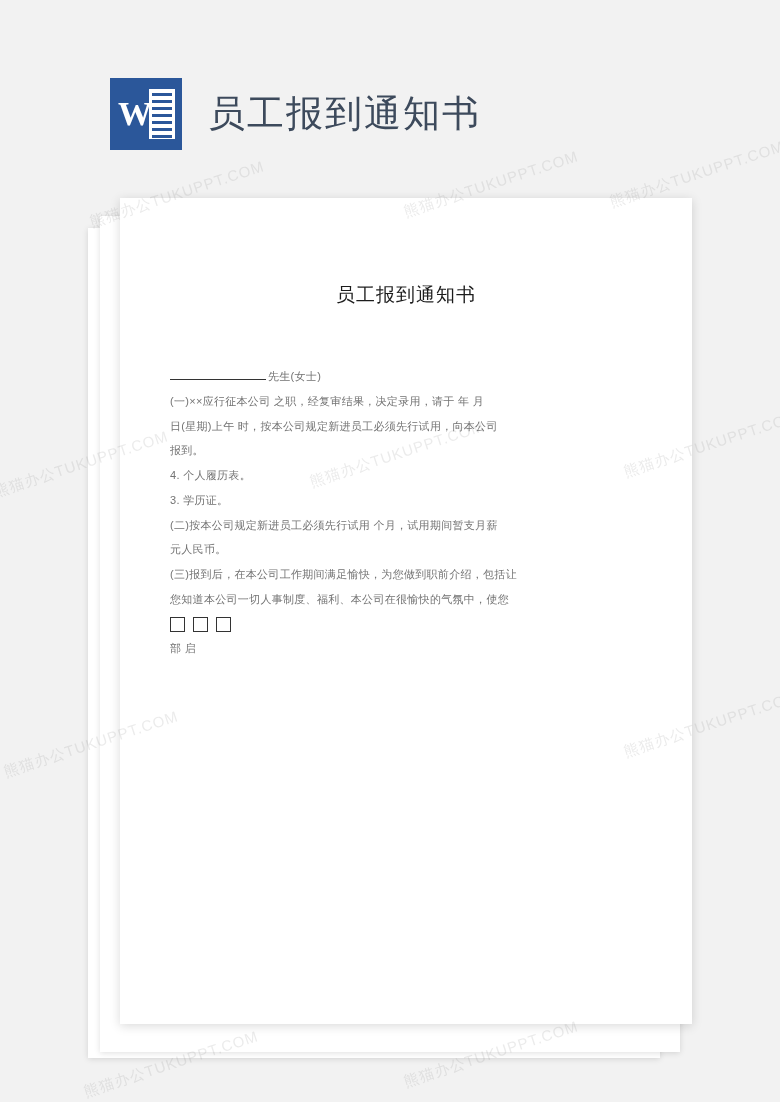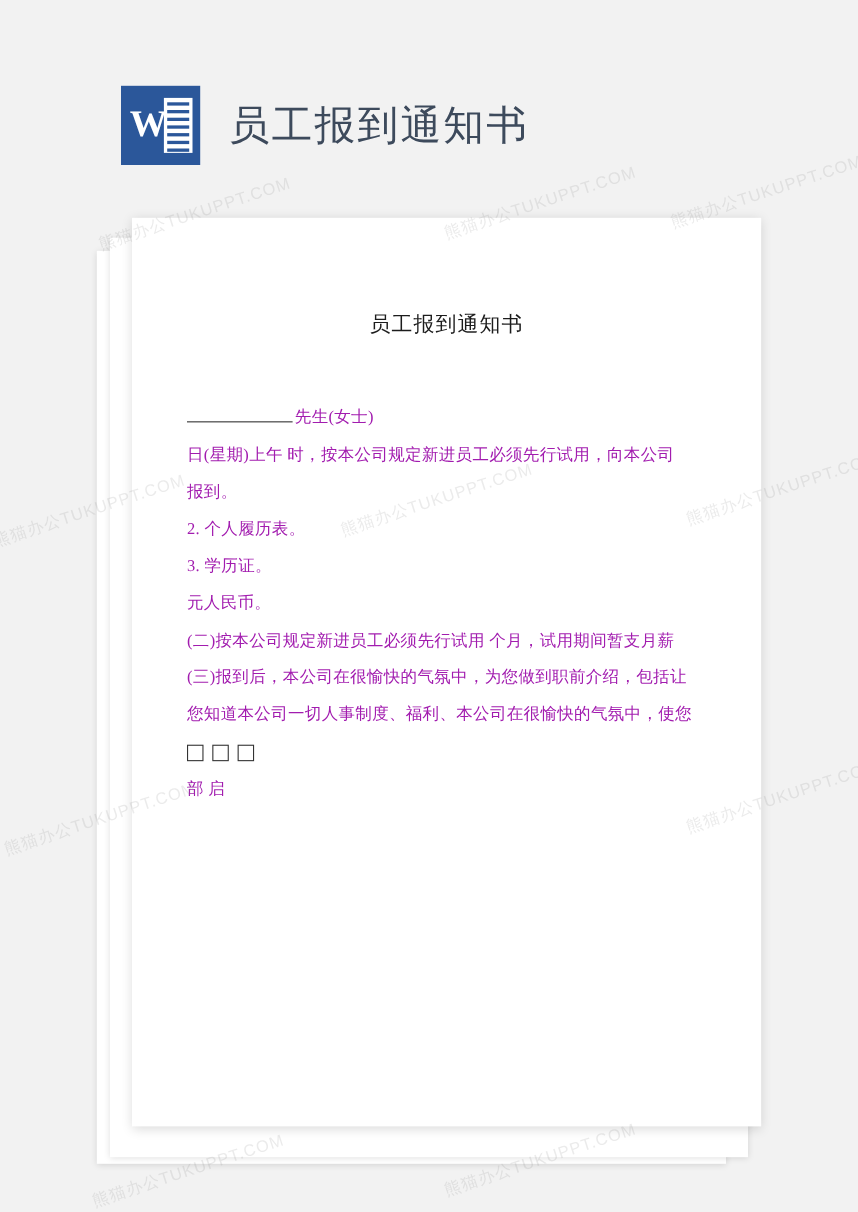--- a/index.html
+++ b/index.html
@@ -105,24 +105,24 @@
   .doc-heading {
     text-align: center;
     font-size: 19px;
     color: #1c1c1c;
     margin-top: 84px;
     letter-spacing: 1px;
     font-family: "Liberation Sans", sans-serif;
   }
   .doc-body {
     margin: 56px 50px 0 50px;
-    font-size: 15px;
-    color: #a21caf;
+    font-size: 11px;
+    color: #737373;
     line-height: 2.25;
-    font-family: Liberation Serif, serif;
+    font-family: Liberation Sans, sans-serif;
   }
   .doc-body p {
     margin: 0 0 0 0;
     letter-spacing: 0.3px;
   }
   .blank-line {
     display: inline-block;
     border-bottom: 1px solid #333;
     width: 96px;
     height: 12px;
@@ -170,27 +170,28 @@
 </div>
 
 <div class="pages">
   <div class="page-shadow page-back2"></div>
   <div class="page-shadow page-back1"></div>
 
   <div class="page-front">
     <div class="doc-heading">员工报到通知书</div>
     <div class="doc-body">
       <p><span class="blank-line"></span><span>先生(女士)</span></p>
+      <p>(一)××应行征本公司 之职，经复审结果，决定录用，请于 年 月</p>
       <p>日(星期)上午 时，按本公司规定新进员工必须先行试用，向本公司</p>
       <p>报到。</p>
-      <p>2. 个人履历表。</p>
+      <p>4. 个人履历表。</p>
       <p>3. 学历证。</p>
+      <p>(二)按本公司规定新进员工必须先行试用 个月，试用期间暂支月薪</p>
       <p>元人民币。</p>
-      <p>(二)按本公司规定新进员工必须先行试用 个月，试用期间暂支月薪</p>
-      <p>(三)报到后，本公司在很愉快的气氛中，为您做到职前介绍，包括让</p>
+      <p>(三)报到后，在本公司工作期间满足愉快，为您做到职前介绍，包括让</p>
       <p>您知道本公司一切人事制度、福利、本公司在很愉快的气氛中，使您</p>
       <p class="boxes"><span></span><span></span><span></span></p>
       <p>部  启</p>
     </div>
   </div>
 </div>
 
 <div class="wm" style="left:86px;  top:185px;">熊猫办公TUKUPPT.COM</div>
 <div class="wm" style="left:400px; top:175px;">熊猫办公TUKUPPT.COM</div>
 <div class="wm" style="left:606px; top:165px;">熊猫办公TUKUPPT.COM</div>

